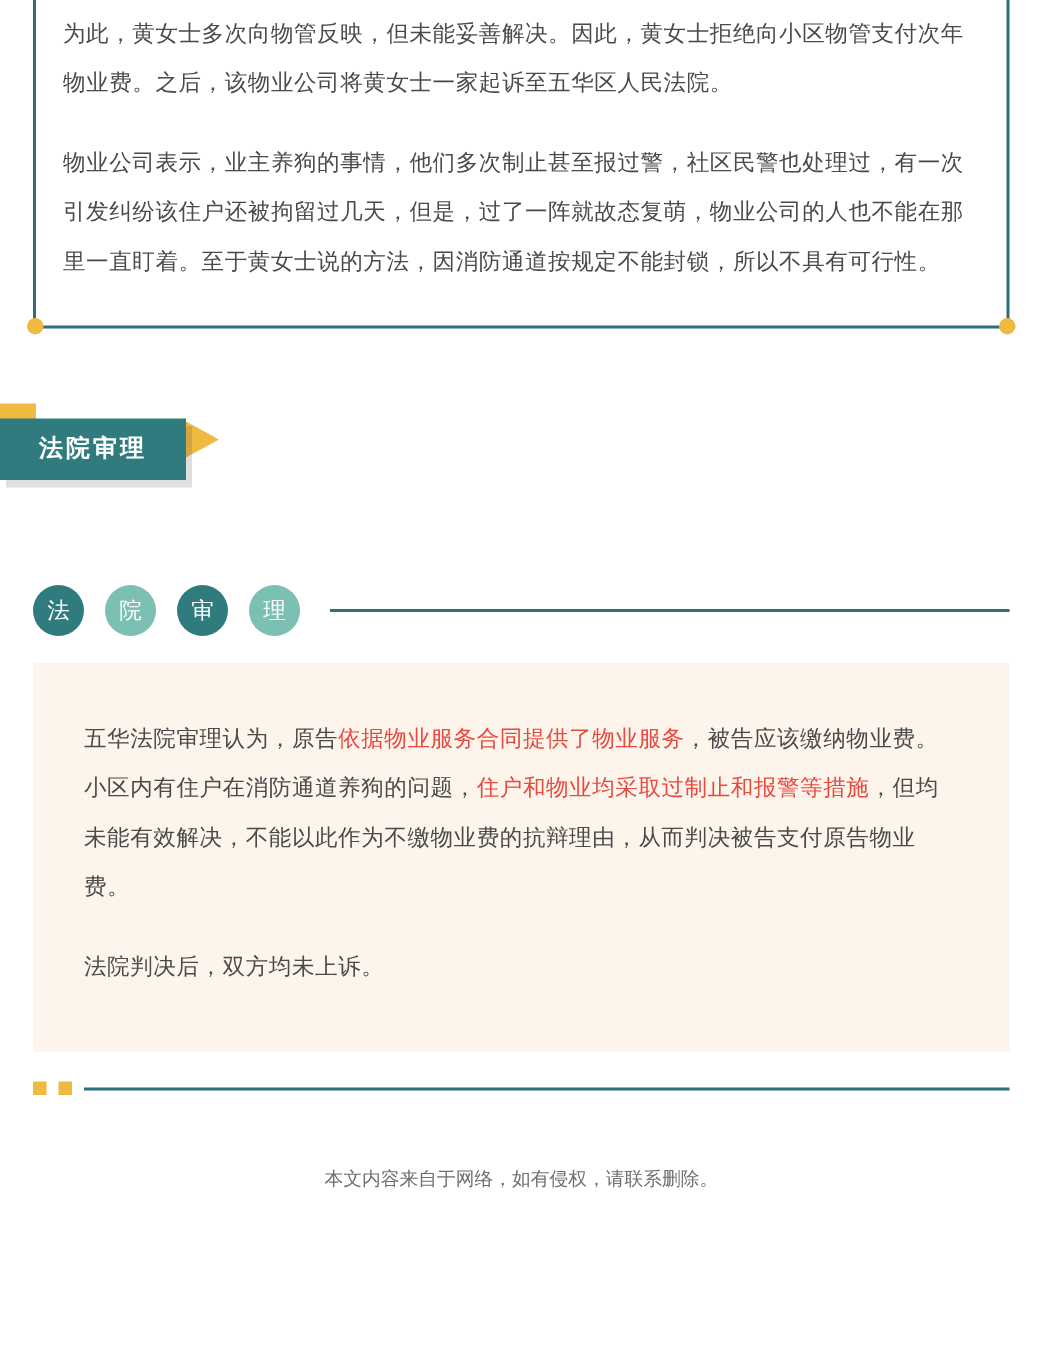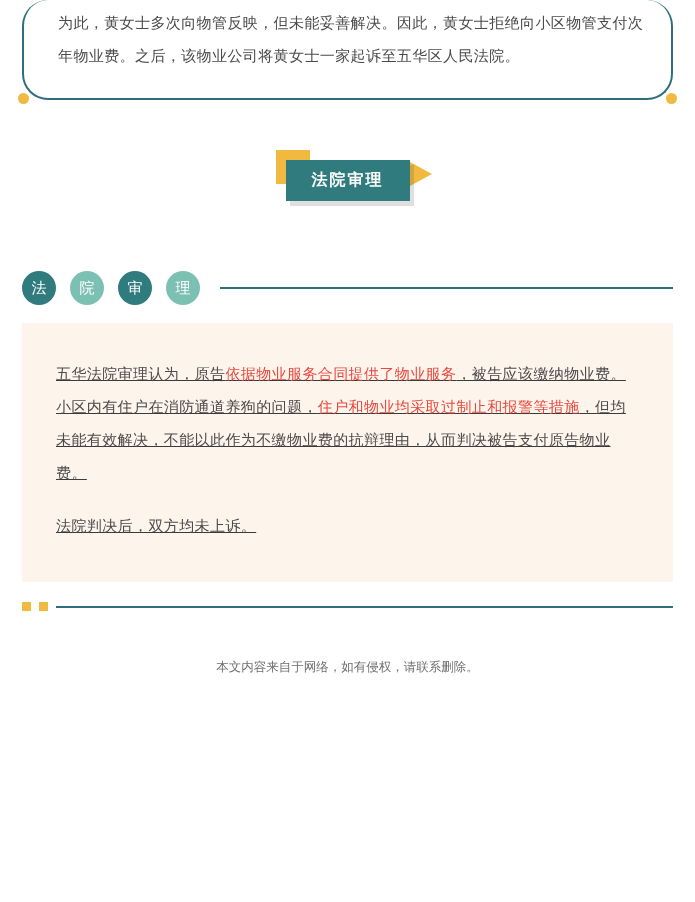--- a/index.html
+++ b/index.html
@@ -18,25 +18,24 @@
     position: relative;
     width: 695px;
     min-height: 902px;
     overflow: hidden;
   }
 
   
   .top-block {
     position: relative;
     margin: 0 22px 0 22px;
-    padding: 0 18px 26px 34px;
+    padding: 0 18px 26px 18px;
     border-left: 2px solid #2f6e7e;
     border-right: 2px solid #2f6e7e;
     border-bottom: 2px solid #2f6e7e;
-    border-radius: 26px;
   }
   .para {
     font-size: 15px;
     line-height: 33px;
     letter-spacing: 0.4px;
     color: #4a4a4a;
     margin: 0;
   }
   .para + .para { margin-top: 20px; }
   .hl-red { color: #e8493f; }
@@ -52,21 +51,21 @@
     border-radius: 50%;
     background: #f0b93f;
   }
   .dot.left  { left: -6px;  bottom: -6px; }
   .dot.right { right: -6px; bottom: -6px; }
 
   
   .banner-wrap {
     margin-top: 60px;
     display: flex;
-    justify-content: center;
+    justify-content: flex-start;
     align-items: flex-start;
   }
   .banner {
     position: relative;
     display: inline-flex;
     align-items: center;
     justify-content: center;
   }
   .banner-square {
     position: absolute;
@@ -128,21 +127,20 @@
     height: 2px;
     background: #2f6e7e;
     margin-left: 6px;
   }
 
   
   .court-panel {
     margin: 18px 22px 0 22px;
     background: #fdf4ec;
     padding: 34px 34px 40px 34px;
-    text-decoration: underline;
   }
   .court-panel .para { color: #4a4a4a; }
   .court-panel .para.second { }
 
   
   .bottom-deco {
     margin: 20px 22px 0 22px;
     display: flex;
     align-items: center;
     gap: 8px;
@@ -168,20 +166,21 @@
     padding-bottom: 22px;
   }
 </style>
 </head>
 <body>
 
 <div class="page">
 
   <div class="top-block">
     <p class="para first-para"><span>为此，黄女士多次向物管反映，但未能妥善解决。因此，黄女士拒绝向小区物管支付次年物业费。之后，该物业公司将黄女士一家起诉至五华区人民法院。</span></p>
+    <p class="para"><span>物业公司表示，业主养狗的事情，他们多次制止甚至报过警，社区民警也处理过，有一次引发纠纷该住户还被拘留过几天，但是，过了一阵就故态复萌，物业公司的人也不能在那里一直盯着。至于黄女士说的方法，因消防通道按规定不能封锁，所以不具有可行性。</span></p>
     <span class="dot left"></span>
     <span class="dot right"></span>
   </div>
 
   <div class="banner-wrap">
     <div class="banner">
       <span class="banner-square"></span>
       <span class="banner-arrow"></span>
       <span class="banner-label">法院审理</span>
     </div>

